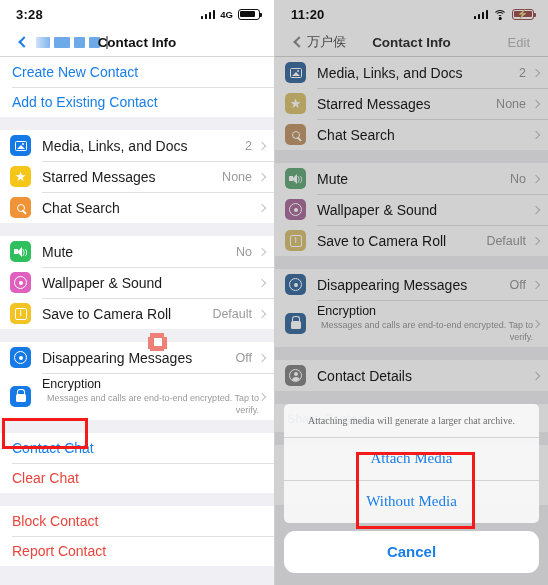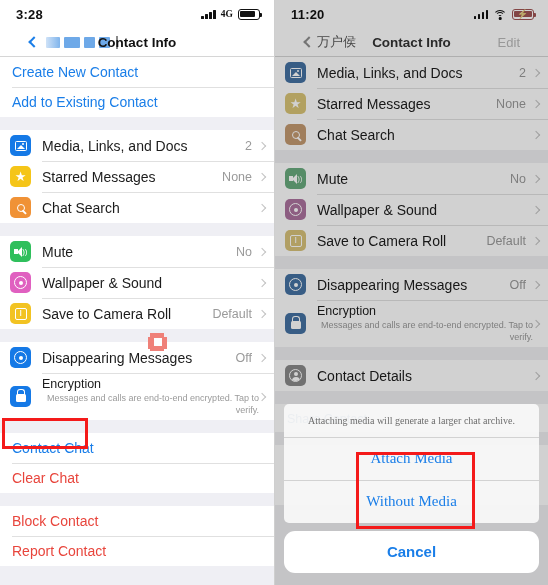--- a/index.html
+++ b/index.html
@@ -20,21 +20,21 @@
     background: #fff;
   }
   .sb-time { font-size: 13px; font-weight: bold; color: #111; letter-spacing: .2px; }
   .sb-right { display: flex; align-items: center; gap: 5px; }
   .sig { display: flex; align-items: flex-end; gap: 1.5px; height: 10px; }
   .sig i { width: 2.5px; background: #111; display: block; border-radius: .5px; }
   .sig i:nth-child(1){ height: 3.5px; }
   .sig i:nth-child(2){ height: 5.5px; }
   .sig i:nth-child(3){ height: 7.5px; }
   .sig i:nth-child(4){ height: 9.5px; }
-  .net-label { font-size: 9.5px; color: #111; font-weight: 600; font-family: Liberation Serif, serif; }
+  .net-label { font-size: 9.5px; color: #111; font-weight: 600; }
   .batt {
     width: 22px; height: 11px; border: 1.2px solid #111; border-radius: 3px;
     position: relative; padding: 1.2px; background: transparent;
   }
   .batt::after {
     content:""; position:absolute; right:-3.2px; top: 3px;
     width: 2px; height: 4.5px; background: #111; border-radius: 0 1px 1px 0;
   }
   .batt .fill { height: 100%; background: #111; border-radius: 1px; }
   .batt.charging { border-color:#e84040; }
@@ -52,21 +52,21 @@
     border-radius: 50%;
   }
   .wifi .w1 { width:14px; height:14px; top:1px; }
   .wifi .w2 { width:9px;  height:9px;  top:3.5px; }
   .wifi .w3 { width:4px;  height:4px;  top:6px; }
   .wifi .dot { position:absolute; left:50%; bottom:0px; transform:translateX(-50%); width:2.6px; height:2.6px; border-radius:50%; background:#111; border:none; }
 
   
   .navbar {
     height: 29px; display: flex; align-items: center;
-    padding: 0 28px; background: #fff;
+    padding: 0 18px; background: #fff;
     border-bottom: 1px solid #d6d6d6; position: relative;
   }
   .nav-back { display:flex; align-items:center; gap:4px; color:#1a7ee8; cursor:pointer; }
   .chev-left {
     width: 8px; height: 8px; border-left: 2px solid #1a7ee8;
     border-bottom: 2px solid #1a7ee8; transform: rotate(45deg);
     margin-left: 2px;
   }
   .nav-back-label { font-size: 13px; color:#1a7ee8; }
   .nav-title {

